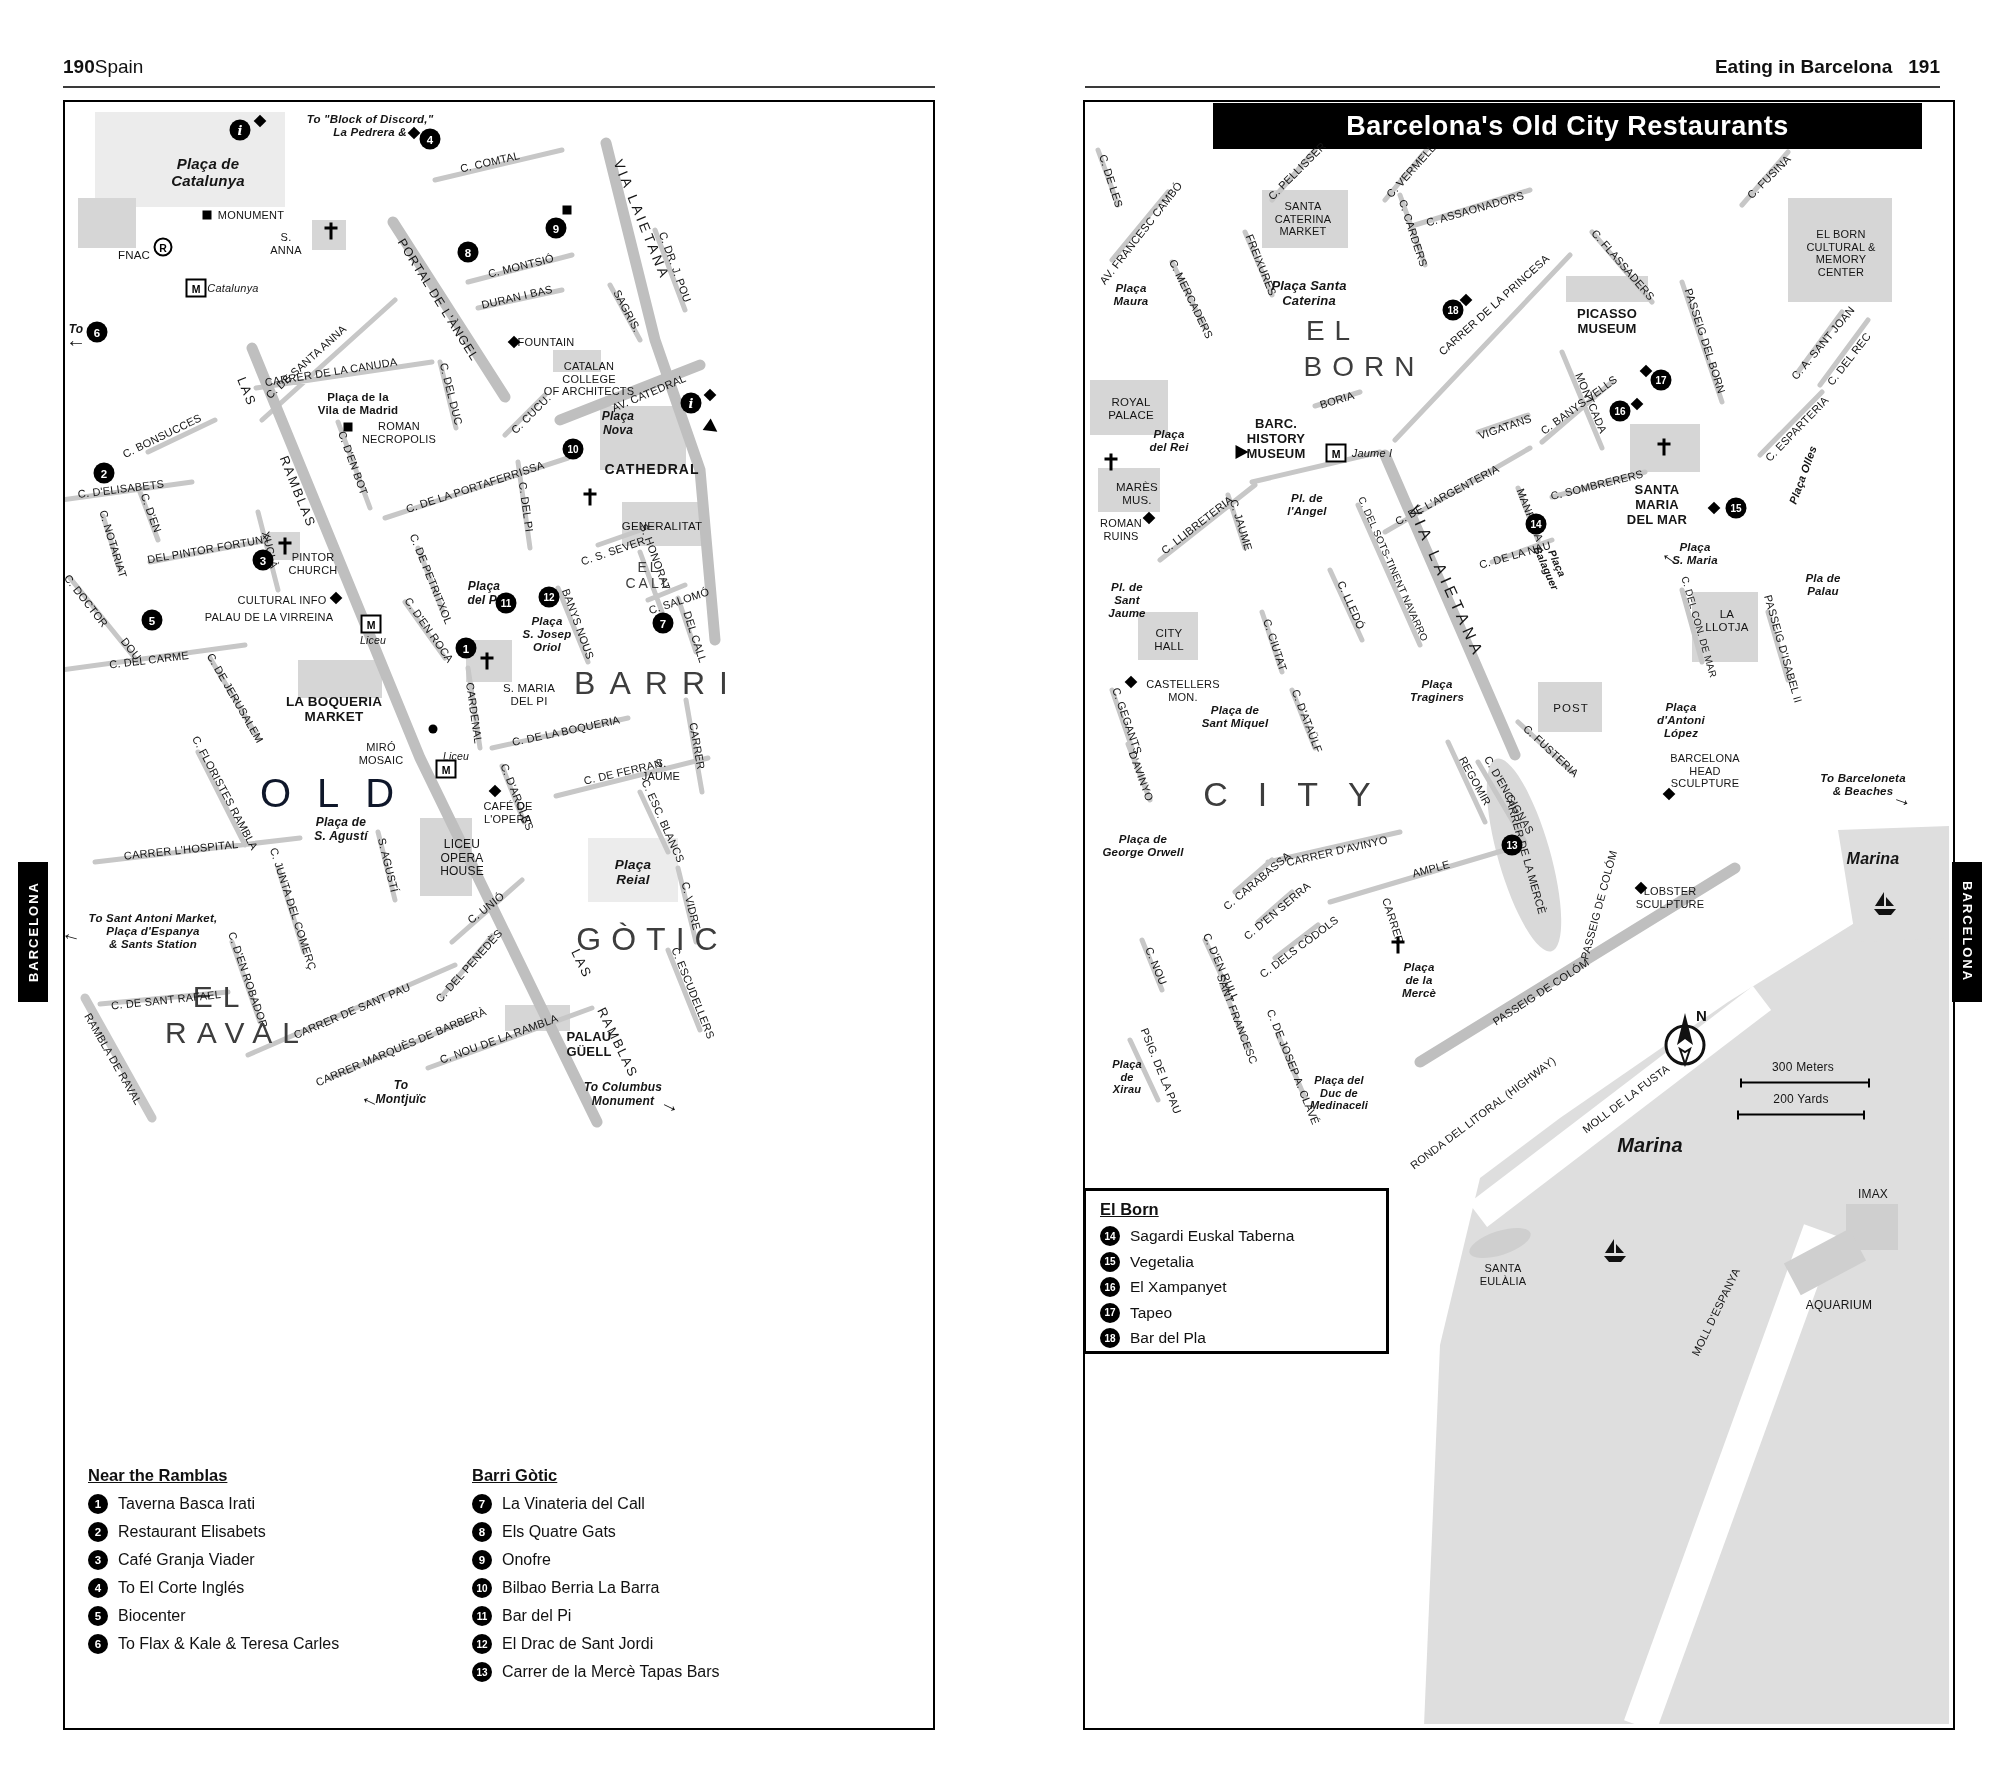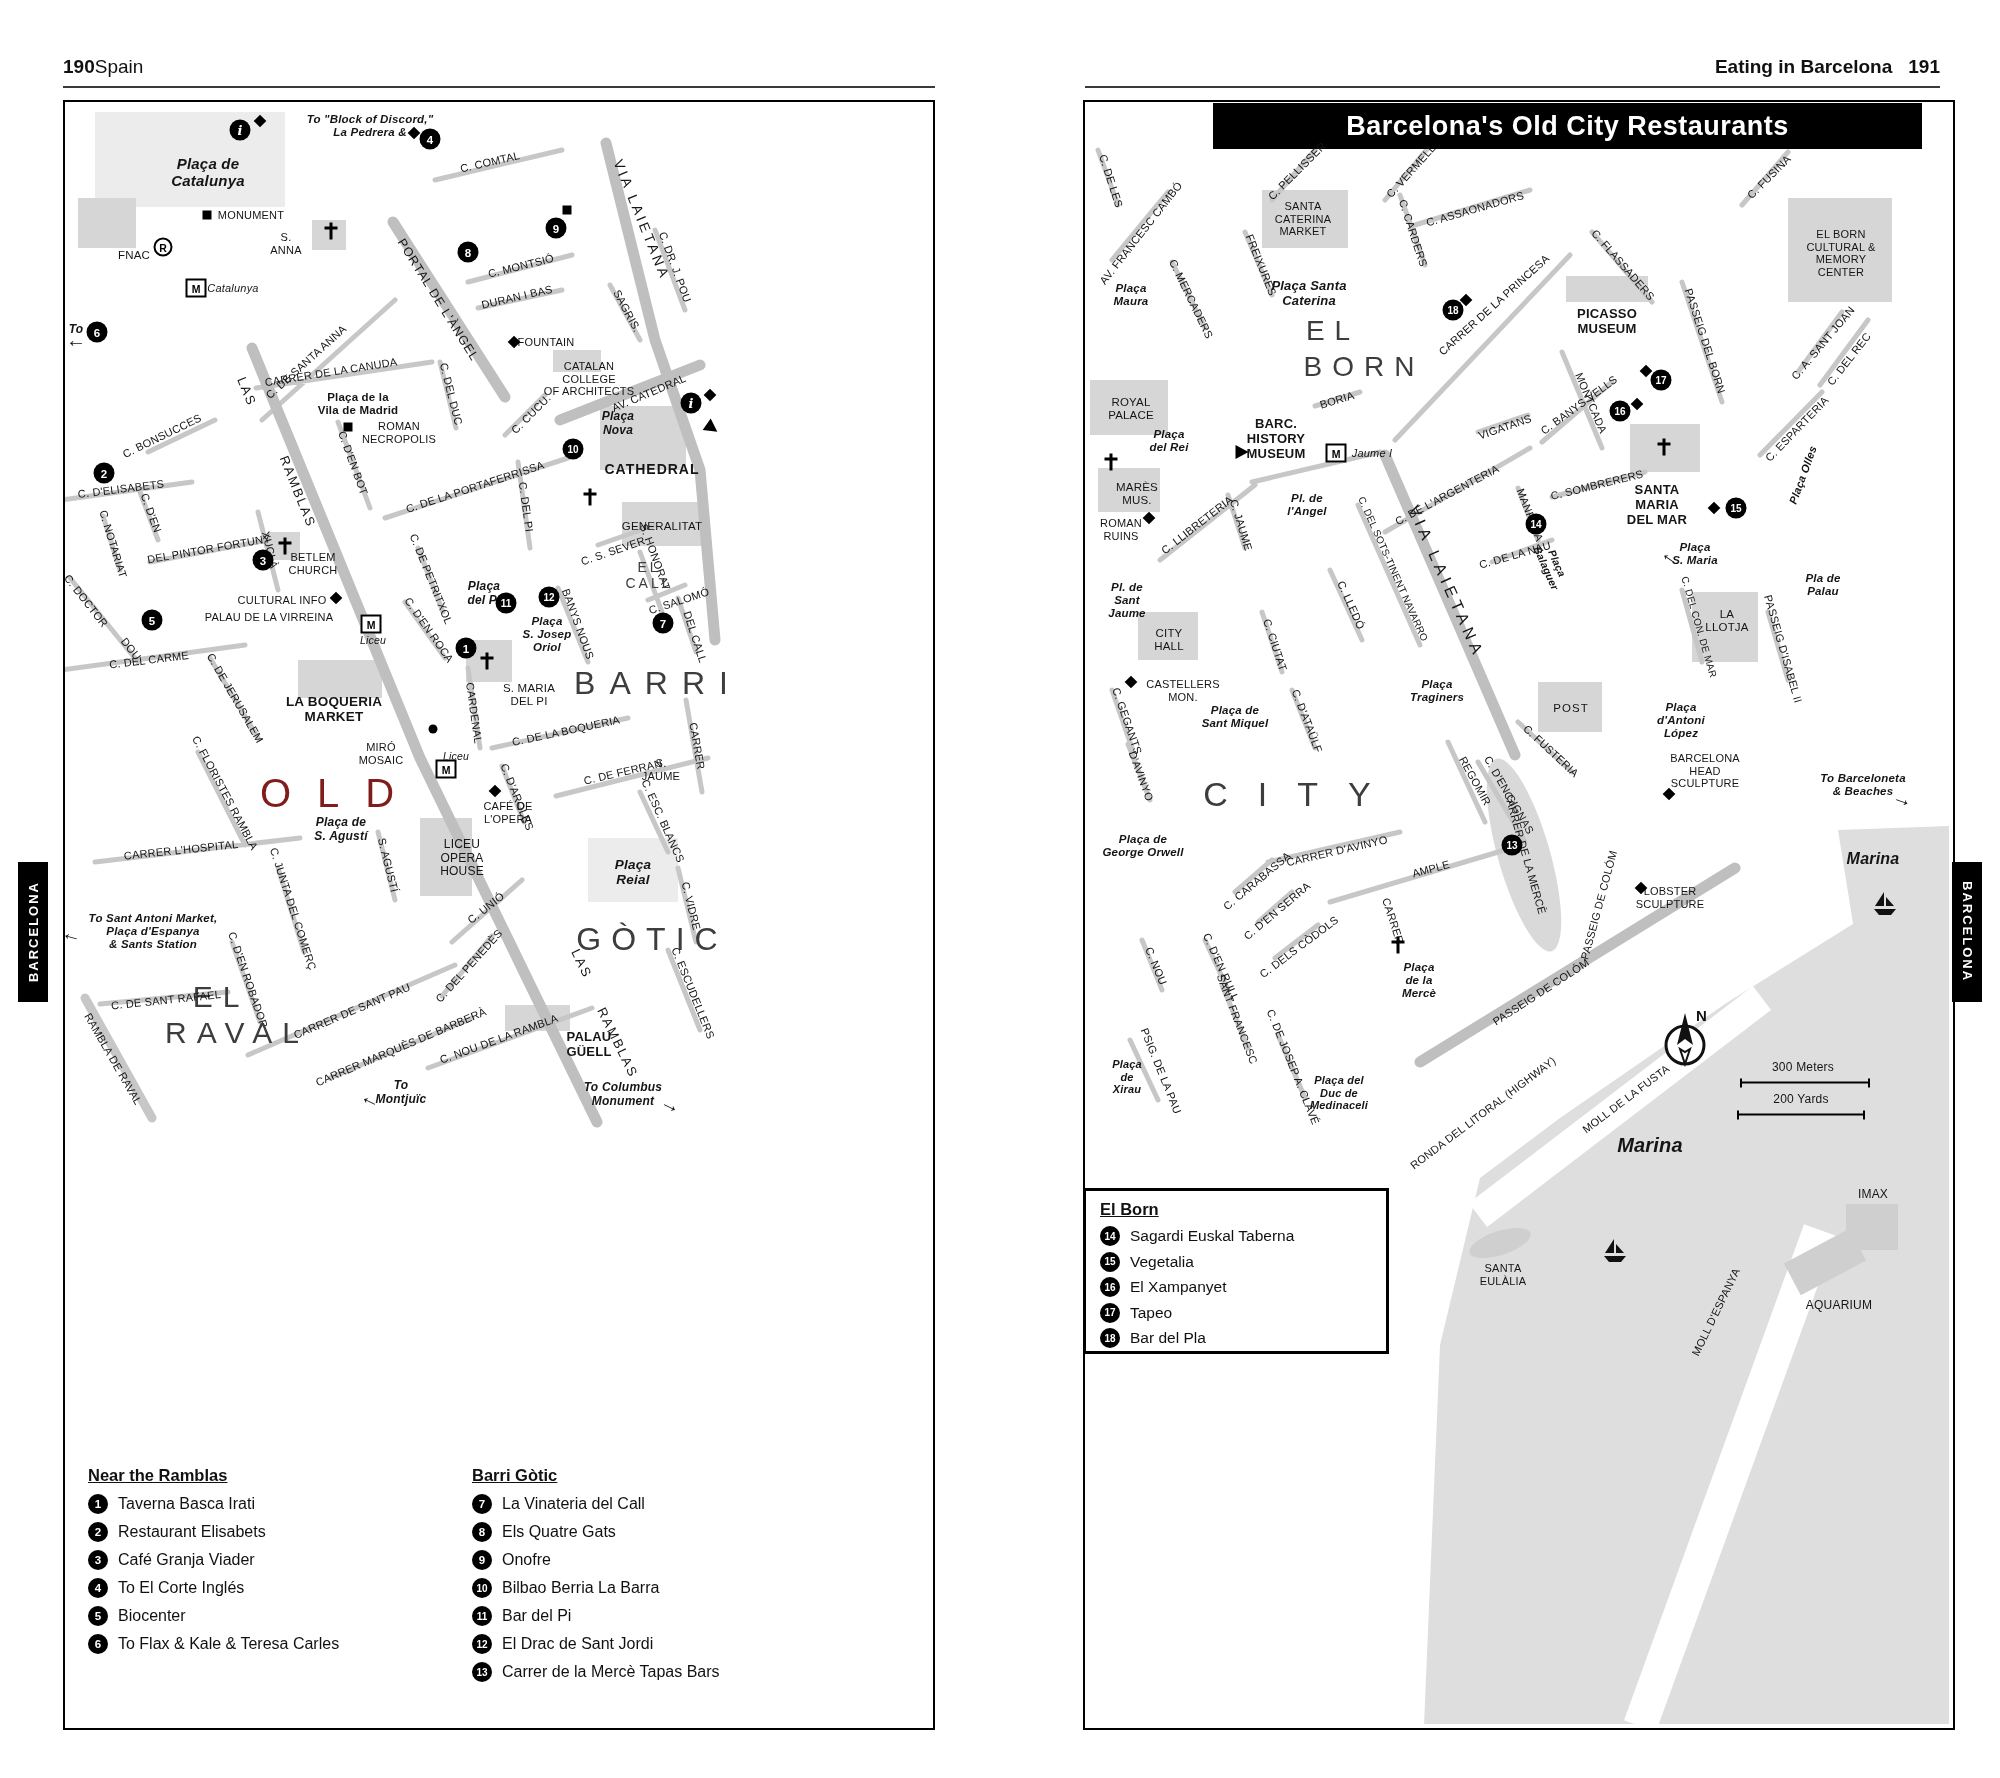--- a/index.html
+++ b/index.html
@@ -162,21 +162,21 @@
       <div class="lbl" style="left: 353px; top: 463px; transform: translate(-50%, -50%) rotate(70deg);">C. D'EN BOT</div>
       <div class="lbl" style="left: 475px; top: 487px; transform: translate(-50%, -50%) rotate(-18deg);">C. DE LA PORTAFERRISSA</div>
       <div class="lbl" style="left: 121px; top: 489px; transform: translate(-50%, -50%) rotate(-7deg);">C. D'ELISABETS</div>
       <div class="lbl" style="left: 162px; top: 436px; transform: translate(-50%, -50%) rotate(-26deg);">C. BONSUCCES</div>
       <div class="lbl" style="left: 151px; top: 513px; transform: translate(-50%, -50%) rotate(70deg);">C. D'EN</div>
       <div class="lbl" style="left: 113px; top: 544px; transform: translate(-50%, -50%) rotate(73deg);">C. NOTARIAT</div>
       <div class="lbl" style="left: 209px; top: 549px; transform: translate(-50%, -50%) rotate(-10deg);">DEL PINTOR FORTUNY</div>
       <div class="lbl" style="left: 270px; top: 550px; transform: translate(-50%, -50%) rotate(76deg);">XUCLÀ</div>
       <div class="lbl" style="left: 86px; top: 601px; transform: translate(-50%, -50%) rotate(52deg);">C. DOCTOR</div>
       <div class="lbl" style="left: 131px; top: 649px; transform: translate(-50%, -50%) rotate(52deg);">DOU</div>
-      <div class="lbl" style="left: 313px; top: 564px; transform: translate(-50%, -50%) rotate(0deg);">BETLEM
+      <div class="lbl" style="left: 313px; top: 564px; transform: translate(-50%, -50%) rotate(0deg);">PINTOR
 CHURCH</div>
       <div class="lbl" style="left: 431px; top: 579px; transform: translate(-50%, -50%) rotate(68deg);">C. DE PETRITXOL</div>
       <div class="lbl" style="left: 526px; top: 507px; transform: translate(-50%, -50%) rotate(82deg);">C. DEL PI</div>
       <div class="lbl" style="left: 613px; top: 551px; transform: translate(-50%, -50%) rotate(-19deg);">C. S. SEVER</div>
       <div class="lbl" style="left: 655px; top: 557px; transform: translate(-50%, -50%) rotate(70deg);">S. HONORAT</div>
       <div class="lbl" style="left: 662px; top: 527px; transform: translate(-50%, -50%) rotate(0deg); font-size: 11.5px;">GENERALITAT</div>
       <div class="lbl" style="left: 649px; top: 576px; transform: translate(-50%, -50%) rotate(0deg); font-size: 14px; letter-spacing: 3px; color: rgb(61, 61, 61);">EL
 CALL</div>
       <div class="lbl" style="left: 679px; top: 601px; transform: translate(-50%, -50%) rotate(-18deg);">C. SALOMÓ</div>
       <div class="lbl" style="left: 695px; top: 637px; transform: translate(-50%, -50%) rotate(72deg);">DEL CALL</div>
@@ -202,21 +202,21 @@
 MOSAIC</div>
       <div class="lbl" style="left: 456px; top: 757px; transform: translate(-50%, -50%) rotate(0deg); font-size: 10.5px; font-style: italic;">Liceu</div>
       <div class="lbl" style="left: 517px; top: 797px; transform: translate(-50%, -50%) rotate(68deg);">C. D'AROLES</div>
       <div class="lbl" style="left: 623px; top: 772px; transform: translate(-50%, -50%) rotate(-13deg);">C. DE FERRAN</div>
       <div class="lbl" style="left: 661px; top: 770px; transform: translate(-50%, -50%) rotate(0deg);">S.
 JAUME</div>
       <div class="lbl" style="left: 697px; top: 746px; transform: translate(-50%, -50%) rotate(80deg);">CARRER</div>
       <div class="lbl" style="left: 663px; top: 821px; transform: translate(-50%, -50%) rotate(66deg);">C. ESC. BLANCS</div>
       <div class="lbl" style="left: 508px; top: 813px; transform: translate(-50%, -50%) rotate(0deg);">CAFÉ DE
 L'OPERA</div>
-      <div class="lbl" style="left: 340px; top: 794px; transform: translate(-50%, -50%) rotate(0deg); font-size: 40px; letter-spacing: 26px; color: #7f1d1d;">OLD</div>
+      <div class="lbl" style="left: 340px; top: 794px; transform: translate(-50%, -50%) rotate(0deg); font-size: 40px; letter-spacing: 26px; color: #0f172a;">OLD</div>
       <div class="lbl" style="left: 341px; top: 830px; transform: translate(-50%, -50%) rotate(0deg); font-size: 12px; font-weight: 700; font-style: italic;">Plaça de
 S. Agustí</div>
       <div class="lbl" style="left: 388px; top: 865px; transform: translate(-50%, -50%) rotate(76deg);">S. AGUSTÍ</div>
       <div class="lbl" style="left: 225px; top: 793px; transform: translate(-50%, -50%) rotate(62deg);">C. FLORISTES RAMBLA</div>
       <div class="lbl" style="left: 462px; top: 859px; transform: translate(-50%, -50%) rotate(0deg); font-size: 12px;">LICEU
 OPERA
 HOUSE</div>
       <div class="lbl" style="left: 633px; top: 872px; transform: translate(-50%, -50%) rotate(0deg); font-size: 13.5px; font-weight: 700; font-style: italic;">Plaça
 Reial</div>
       <div class="lbl" style="left: 486px; top: 908px; transform: translate(-50%, -50%) rotate(-38deg);">C. UNIÓ</div>

